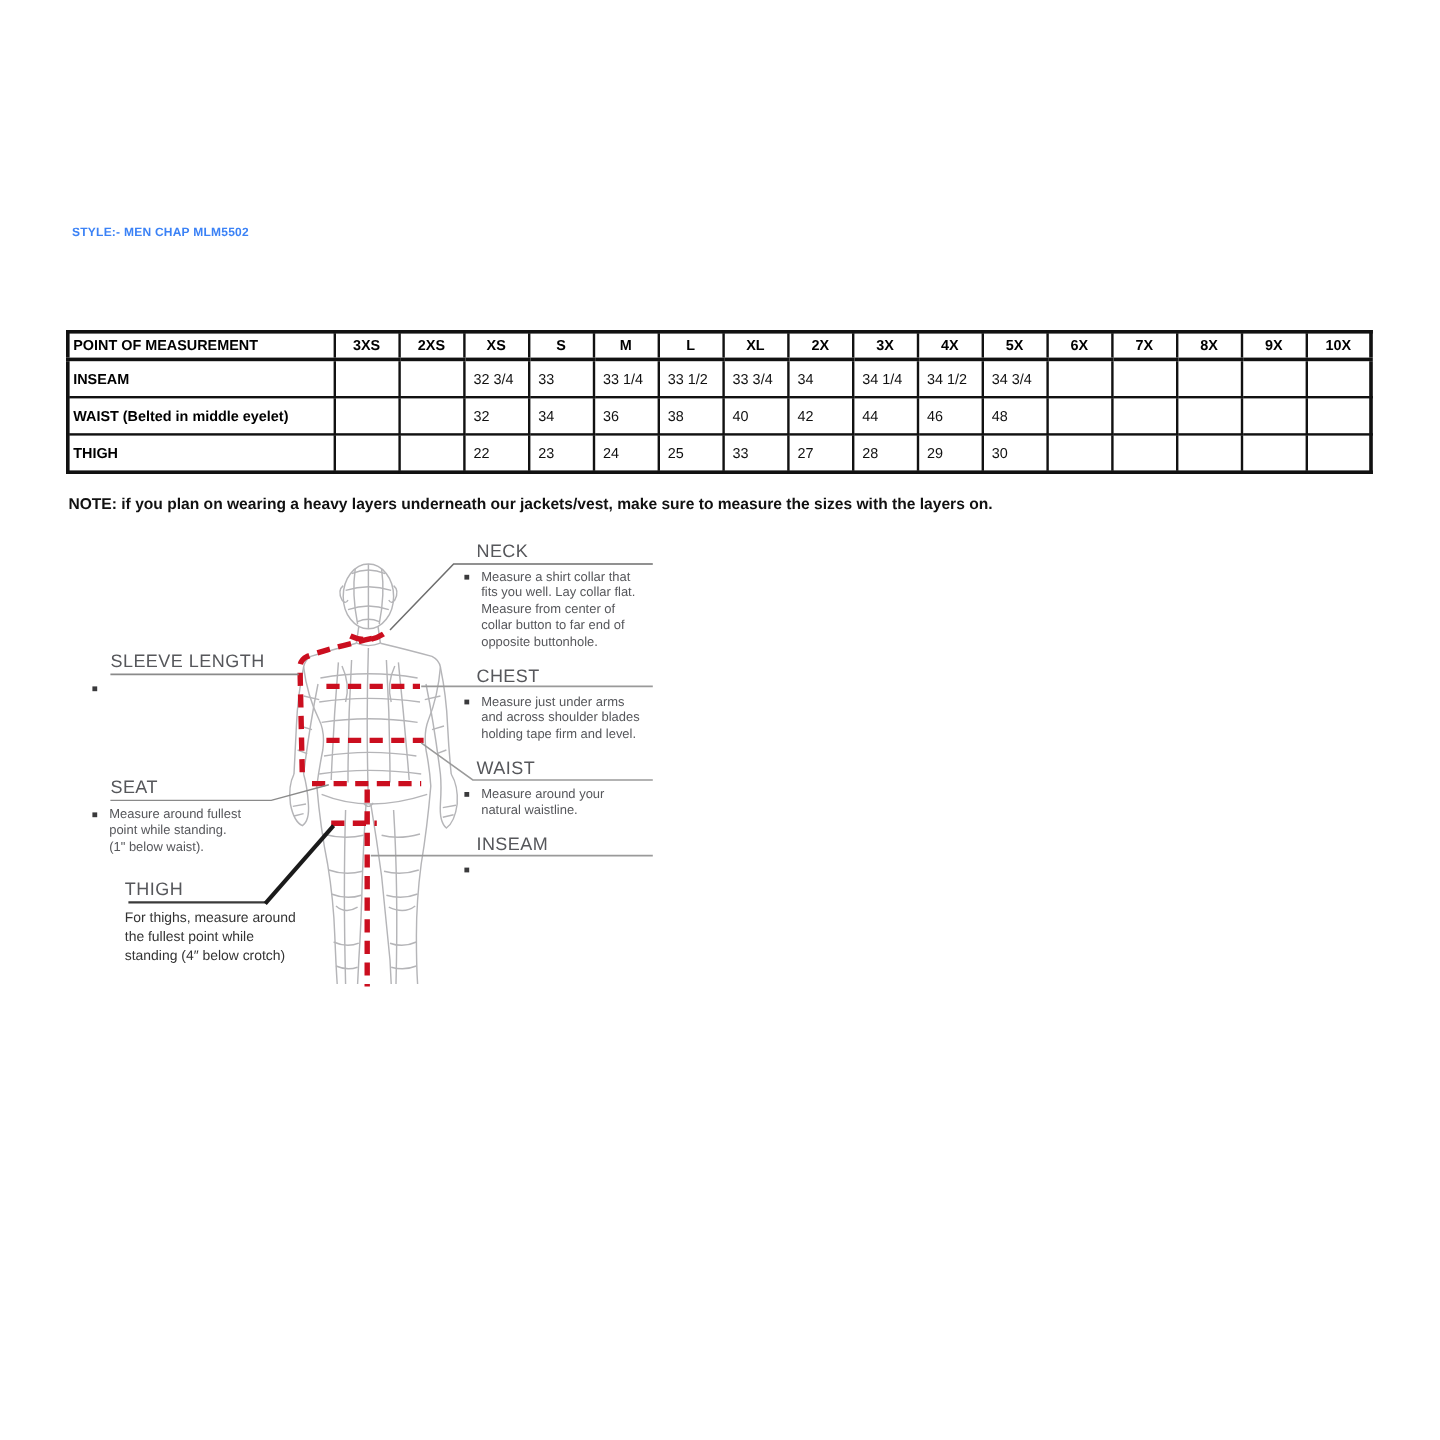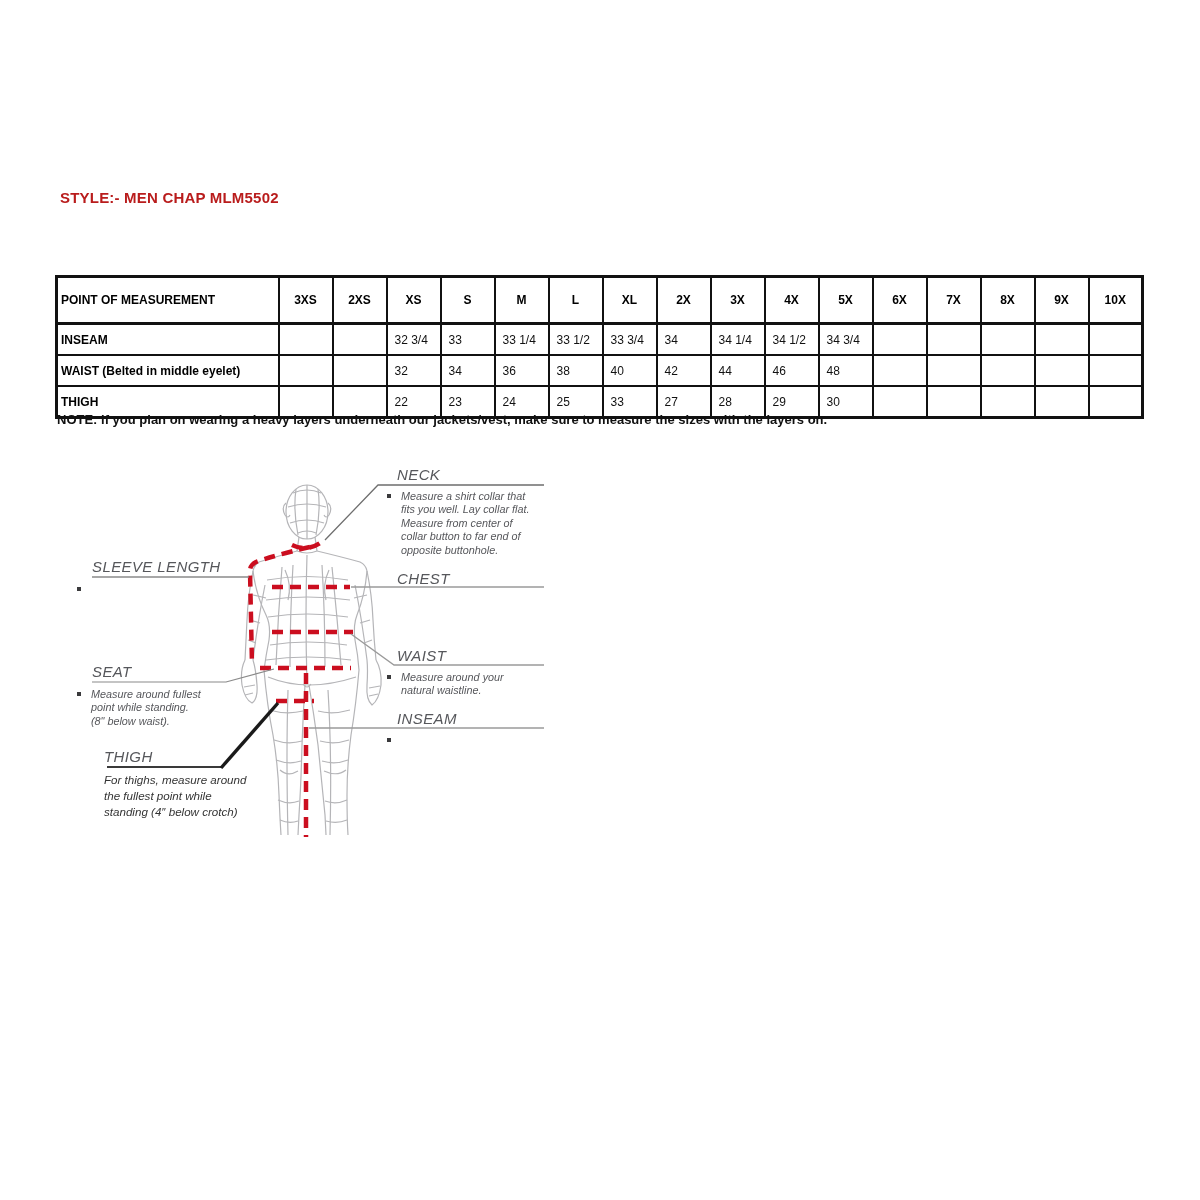--- a/index.html
+++ b/index.html
@@ -1,30 +1,30 @@
 <!DOCTYPE html>
 <html><head>
 <meta charset="utf-8">
 <style>
   html,body{margin:0;padding:0;background:#ffffff;}
   body{width:1200px;height:1200px;position:relative;font-family:"Liberation Sans",sans-serif;overflow:hidden;}
 
-  .page-title{position:absolute;left:60px;top:189px;font-size:15px;font-weight:bold;color:#b91c1c;letter-spacing:0.2px;text-align:center;}
+  .page-title{position:absolute;left:60px;top:189px;font-size:10px;font-weight:bold;color:#3b82f6;letter-spacing:0.2px;text-align:center;}
   .note-line{position:absolute;left:57px;top:412px;font-size:13px;font-weight:bold;color:#111;}
 
   
   table.size-table{position:absolute;left:55px;top:275px;border-collapse:collapse;table-layout:fixed;border:3px solid #111;}
   .size-table th,.size-table td{border:2px solid #111;overflow:hidden;white-space:nowrap;}
-  .size-table thead th{height:20px;font-size:12px;font-weight:bold;text-align:center;border-bottom:3px solid #111;padding:12px 2px;}
+  .size-table thead th{height:20px;font-size:12px;font-weight:bold;text-align:center;border-bottom:3px solid #111;padding:0 2px;}
   .size-table thead th:first-child{text-align:left;padding-left:3px;}
   .size-table tbody th{height:27px;font-size:12px;font-weight:bold;text-align:left;padding-left:3px;}
   .size-table tbody td{font-size:12px;font-weight:normal;text-align:left;padding-left:7px;color:#111;}
 
   
-  .diagram{position:absolute;left:60px;top:455px;width:560px;height:400px;font-style:italic;}
+  .diagram{position:absolute;left:60px;top:440px;width:560px;height:400px;}
   .diagram svg{position:absolute;left:0;top:0;}
   .lbl{position:absolute;font-size:15px;color:#56575b;letter-spacing:0.4px;}
   .desc{position:absolute;display:flex;gap:10px;font-size:10.8px;line-height:13.4px;color:#56575b;white-space:pre-line;}
   .desc .bullet{flex:none;width:4px;height:4px;background:#3a3a3c;margin-top:4px;}
   .desc.thigh-d{font-size:11.6px;line-height:16.2px;color:#333;}
 
   .p-neck-l{left:337px;top:11px;}     .p-neck-d{left:327px;top:35px;width:176px;}
   .p-chest-l{left:337px;top:115px;}   .p-chest-d{left:327px;top:139px;width:176px;}
   .p-waist-l{left:337px;top:192px;}   .p-waist-d{left:327px;top:216px;width:176px;}
   .p-inseam-l{left:337px;top:255px;}  .p-inseam-d{left:327px;top:279px;width:176px;}
@@ -240,33 +240,36 @@
   </svg>
 
   <div class="lbl p-neck-l">NECK</div>
   <div class="desc p-neck-d"><span class="bullet"></span><span>Measure a shirt collar that
 fits you well. Lay collar flat.
 Measure from center of
 collar button to far end of
 opposite buttonhole.</span></div>
 
   <div class="lbl p-chest-l">CHEST</div>
+  <div class="desc p-chest-d"><span class="bullet"></span><span>Measure just under arms
+and across shoulder blades
+holding tape firm and level.</span></div>
 
   <div class="lbl p-waist-l">WAIST</div>
   <div class="desc p-waist-d"><span class="bullet"></span><span>Measure around your
 natural waistline.</span></div>
 
   <div class="lbl p-inseam-l">INSEAM</div>
   <div class="desc p-inseam-d"><span class="bullet"></span></div>
 
   <div class="lbl p-sleeve-l">SLEEVE LENGTH</div>
   <div class="desc p-sleeve-d"><span class="bullet"></span></div>
 
   <div class="lbl p-seat-l">SEAT</div>
   <div class="desc p-seat-d"><span class="bullet"></span><span>Measure around fullest
 point while standing.
-(8" below waist).</span></div>
+(1" below waist).</span></div>
 
   <div class="lbl p-thigh-l">THIGH</div>
   <div class="desc thigh-d p-thigh-d"><span>For thighs, measure around
 the fullest point while
 standing (4″ below crotch)</span></div>
 </div>
 
 </body></html>

